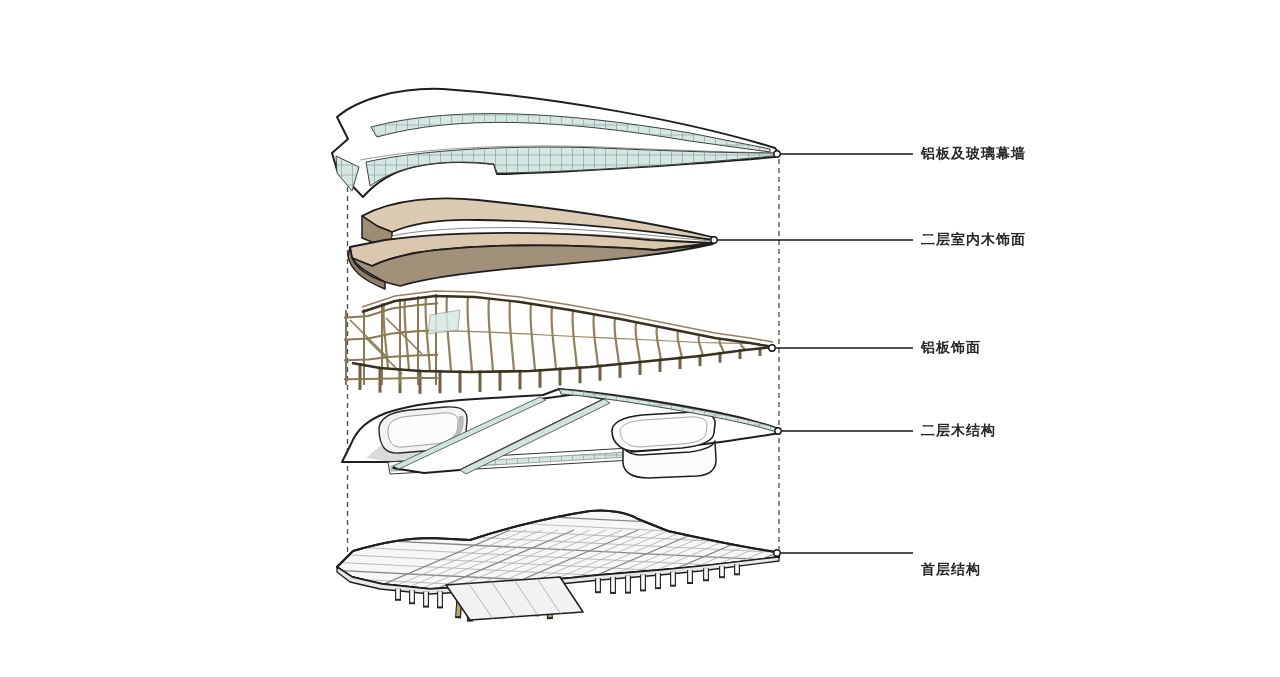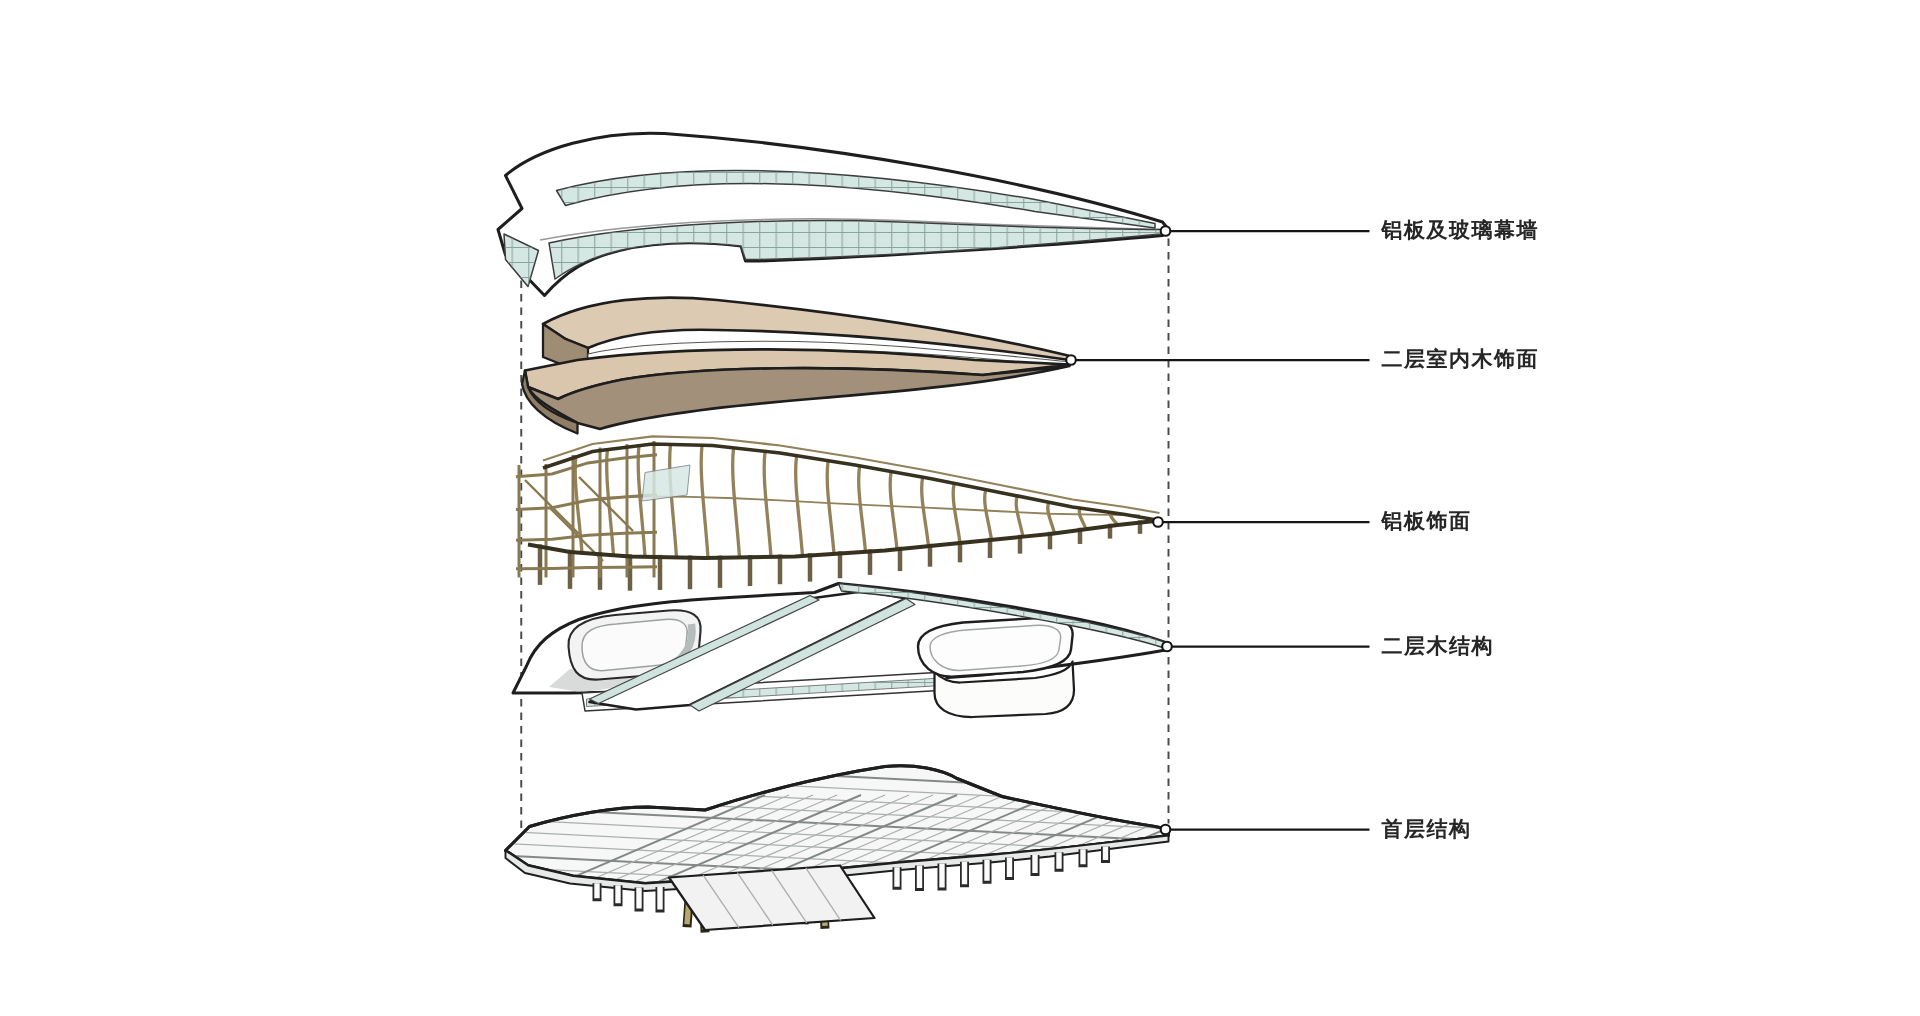--- a/index.html
+++ b/index.html
@@ -6,21 +6,21 @@
   .canvas{
     position:relative;width:1104px;height:677px;background:#ffffff;overflow:hidden;
     font-family:"Liberation Sans",sans-serif;
   }
   .diagram-svg{position:absolute;left:0;top:0;}
   .layer-label{
     position:absolute;left:921px;transform:translateY(-50%);
     font-size:14px;font-weight:600;letter-spacing:1px;color:#262626;white-space:nowrap;
   }
   .label-1{top:154px;} .label-2{top:240px;text-align:center;} .label-3{top:348px;}
-  .label-4{top:431px;} .label-5{top:553px;}
+  .label-4{top:431px;} .label-5{top:570px;}
 </style>
 </head>
 <body>
 
 <div class="canvas">
 
 <svg class="diagram-svg" width="1280" height="677" viewBox="0 0 1280 677">
   <defs>
     <pattern id="mull" width="11" height="10" patternUnits="userSpaceOnUse">
       <path d="M0.5,0 V10 M0,5 H11" stroke="#76938f" stroke-width="0.7" opacity="0.8" fill="none"></path>

